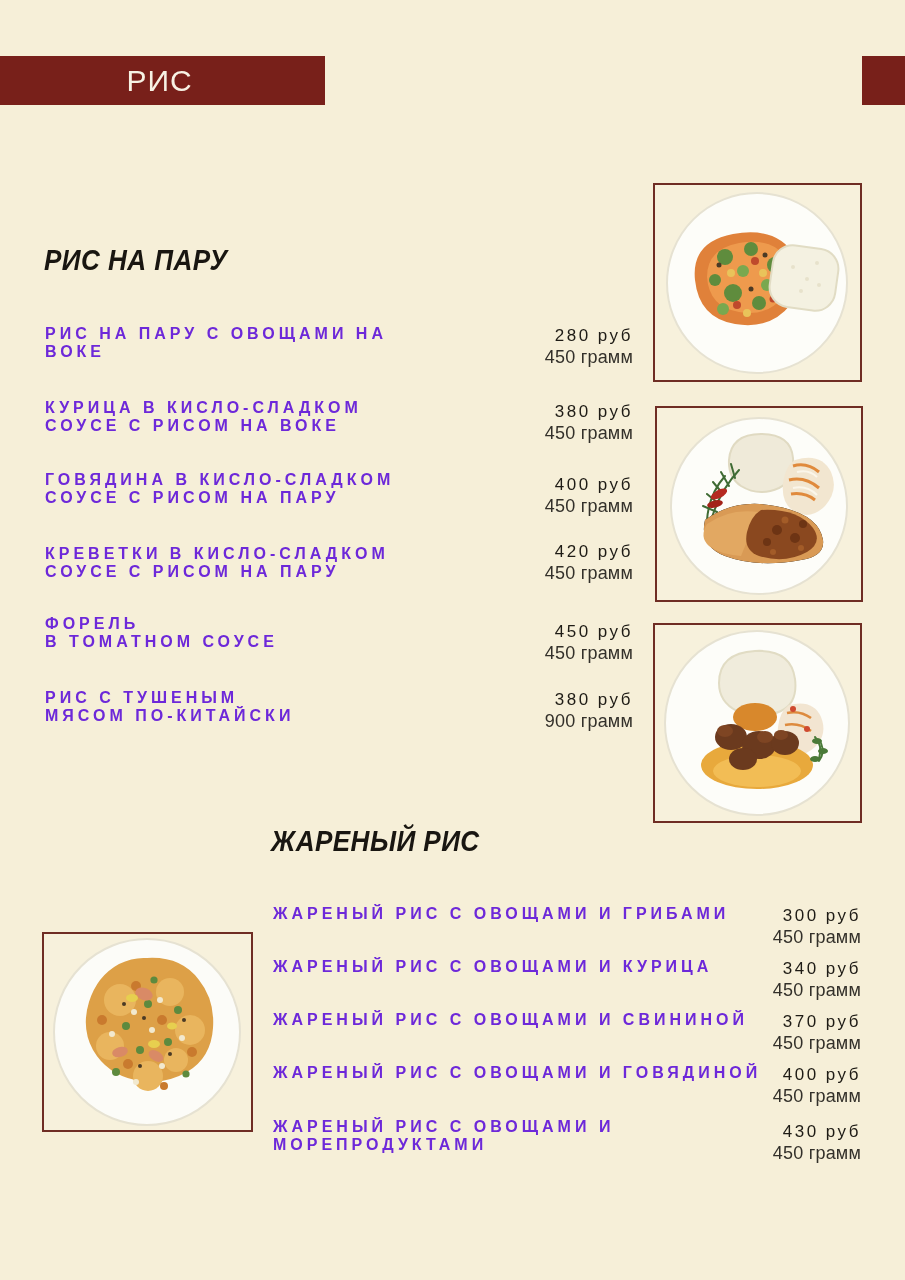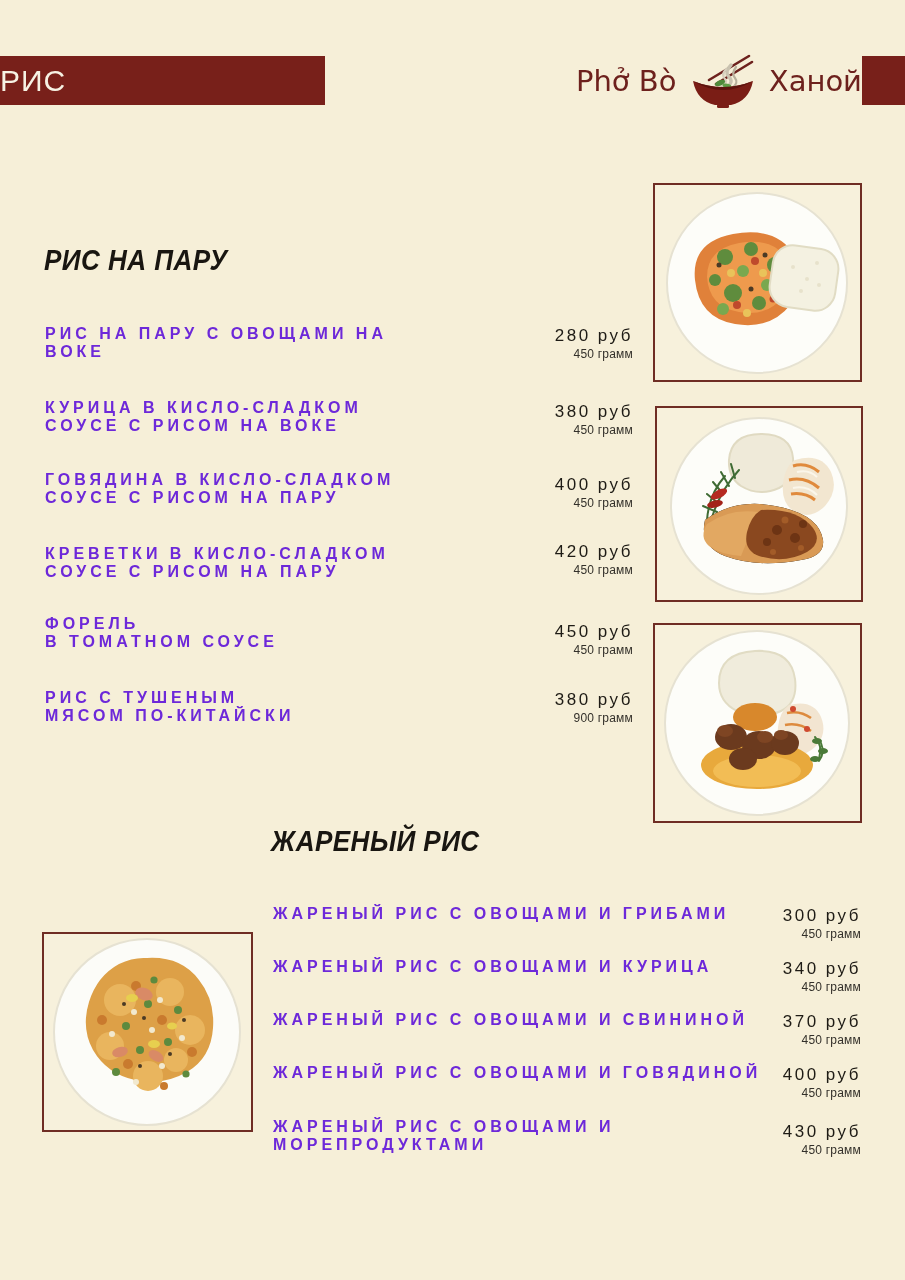--- a/index.html
+++ b/index.html
@@ -4,21 +4,21 @@
 <style>
   * { margin:0; padding:0; box-sizing:border-box; }
   html,body { background:#e9e4d2; }
   .page {
     position:relative; width:905px; height:1280px; margin:0 auto;
     background:#f6efd8; overflow:hidden;
     font-family:"Liberation Sans", sans-serif; color:#1e1b15;
   }
   
   .topbar { position:absolute; top:56px; height:49px; background:#78201a; }
-  .topbar-left { left:0; width:325px; display:flex; align-items:center; justify-content:flex-start; padding-right:6px; }
+  .topbar-left { left:0; width:325px; display:flex; align-items:center; justify-content:center; padding-right:6px; }
   .topbar-right { left:862px; width:43px; }
   .page-title { color:#f7f2e4; font-size:30px; letter-spacing:1px; }
   .brand {
     position:absolute; left:576px; top:54px; height:54px; width:286px;
     display:flex; align-items:center; justify-content:space-between;
     color:#6d211d; font-family:"DejaVu Sans","Liberation Sans",sans-serif;
     font-size:29px;
   }
   .brand svg { flex:0 0 auto; }
   
@@ -33,58 +33,38 @@
   .item-name {
     position:absolute; font-size:16px; font-weight:bold; line-height:18px;
     letter-spacing:4px; white-space:pre-line; color:#6d28d9; width:440px;
   }
   .item-name.c1 { left:45px; }
   .item-name.c2 { left:273px; width:520px; }
   .price-block { position:absolute; text-align:right; width:185px; }
   .price-block.c1 { left:448px; }
   .price-block.c2 { left:676px; }
   .price { font-size:17px; font-weight:normal; letter-spacing:2.5px; color:#1e1b15; }
-  .weight { font-size:12px; color:#33302a; margin-top:1px; letter-spacing:.2px; }
+  .weight { font-size:18px; color:#33302a; margin-top:1px; letter-spacing:.2px; }
   
   .photo-box { position:absolute; border:2px solid #6f2d24; background:#f7f1dc; }
   .photo-box svg { display:block; width:100%; height:100%; }
   .pb1 { left:653px; top:183px; width:209px; height:199px; }
   .pb2 { left:655px; top:406px; width:208px; height:196px; }
   .pb3 { left:653px; top:623px; width:209px; height:200px; }
   .pb4 { left:42px;  top:932px; width:211px; height:200px; }
 </style>
 </head>
 <body>
 
 <div class="page">
 
   <div class="topbar topbar-left">
     <span class="page-title">РИС</span>
   </div>
 
-  <div class="brand">
-    <span>Phở Bò</span>
-    <svg width="64" height="56" viewBox="0 0 64 56">
-
-      <line x1="58" y1="3" x2="18" y2="27" stroke="#6d211d" stroke-width="2.6" stroke-linecap="round"></line>
-      <line x1="61" y1="9" x2="25" y2="31" stroke="#6d211d" stroke-width="2.6" stroke-linecap="round"></line>
-
-      <path d="M40,12 q-7,7 -2,12 q5,5 -2,10" fill="none" stroke="#c9c2b0" stroke-width="3.4" stroke-linecap="round"></path>
-      <path d="M45,14 q-5,7 -1,11 q4,5 -3,10" fill="none" stroke="#b8b09c" stroke-width="2.2" stroke-linecap="round"></path>
-      <path d="M35,16 q-5,6 -1,10 q3,4 -3,8" fill="none" stroke="#d6cfbd" stroke-width="2.2" stroke-linecap="round"></path>
-
-      <ellipse cx="29" cy="30" rx="5.5" ry="2.6" transform="rotate(-22 29 30)" fill="#4e8a3a"></ellipse>
-      <ellipse cx="36" cy="33" rx="4.5" ry="2.2" transform="rotate(14 36 33)" fill="#5d9c45"></ellipse>
-
-      <path d="M2,28 Q32,40 62,28 Q58,48 40,52 L24,52 Q6,48 2,28 Z" fill="#7a1d15"></path>
-      <path d="M2,28 Q32,40 62,28 Q32,46 2,28 Z" fill="#5d130d"></path>
-      <rect x="26" y="51" width="12" height="4" rx="1.5" fill="#7a1d15"></rect>
-    </svg>
-    <span>Ханой</span>
-  </div>
 
   <div class="topbar topbar-right"></div>
 
   <h2 class="sec-heading s1">РИС НА ПАРУ</h2>
 
   <div>
     <div class="item-name c1" style="top:325px">РИС НА ПАРУ С ОВОЩАМИ НА
 ВОКЕ</div>
     <div class="price-block c1" style="top:326px">
       <div class="price">280 руб</div>

